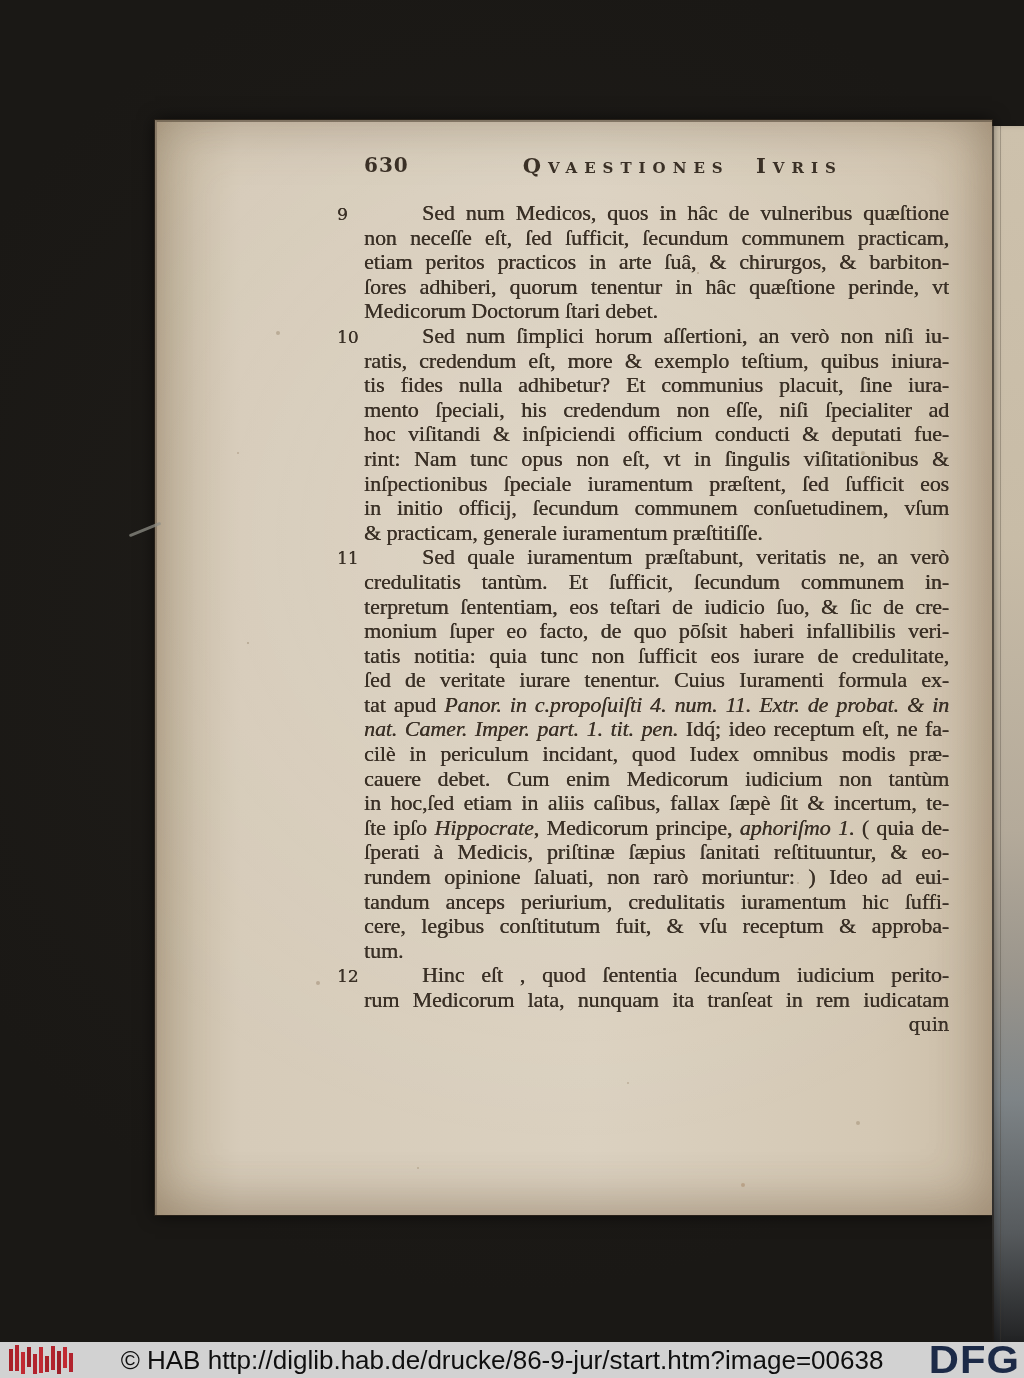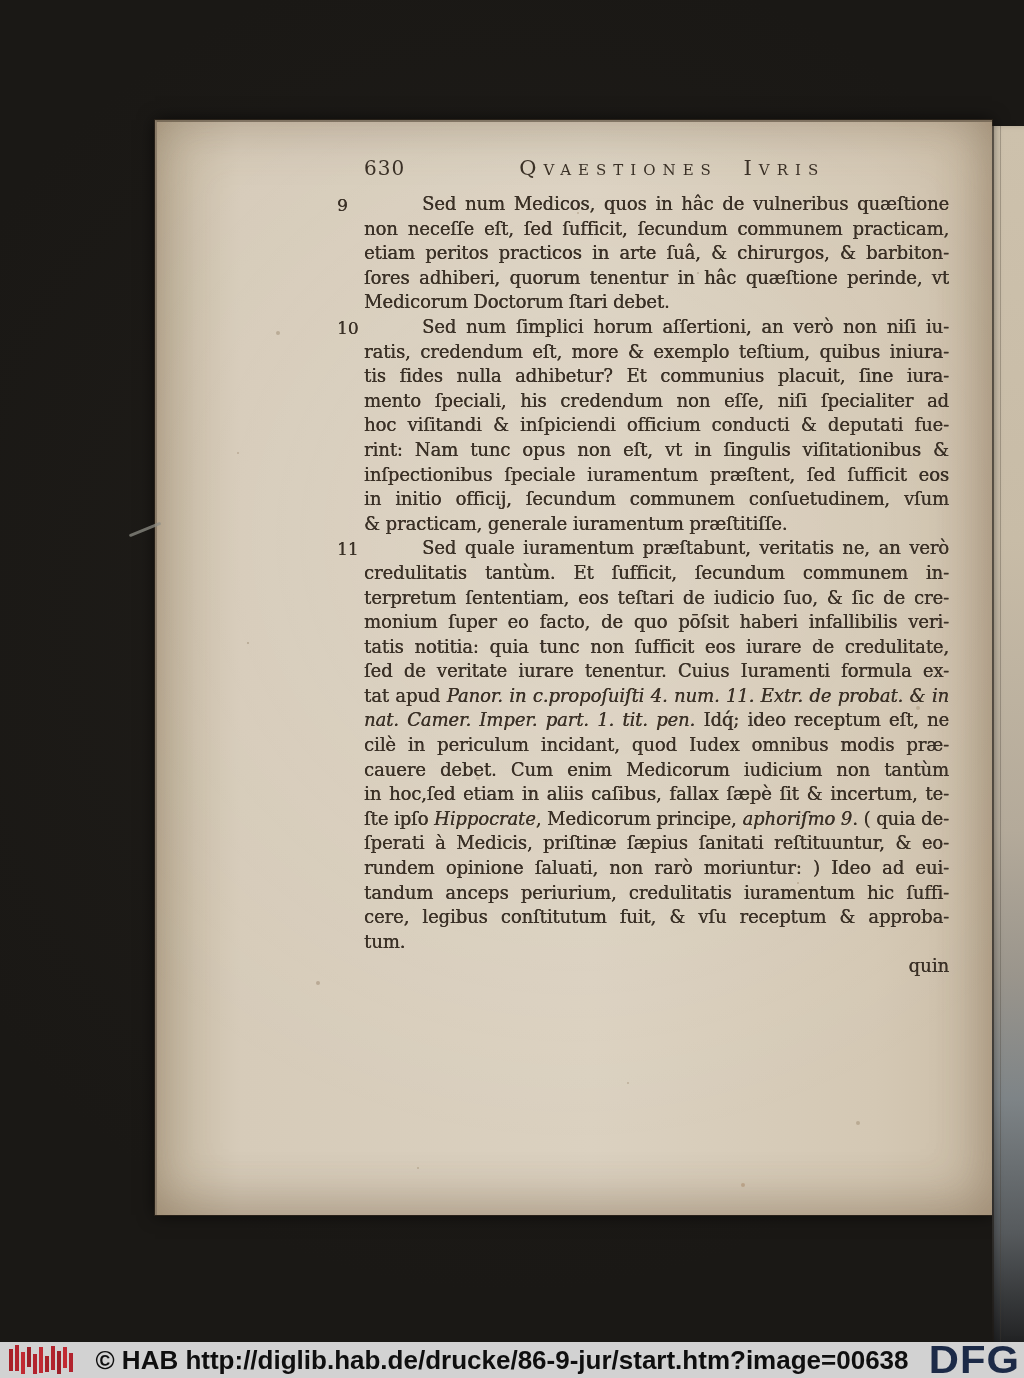--- a/index.html
+++ b/index.html
@@ -24,31 +24,32 @@
       linear-gradient(90deg,#c6b9a2 0%,#d6cbb9 10%,#dbd1c0 52%,#d4c8b4 86%,#cbbda7 100%);
     box-shadow:
       inset 0 0 60px rgba(96,72,48,.28),
       inset -10px -14px 44px rgba(110,88,60,.25),
       0 0 0 1px #272018, 0 0 16px rgba(0,0,0,.65);
     border-top:2px solid rgba(58,44,28,.55);
     border-left:2px solid rgba(58,44,28,.45);
     color:var(--ink,#3a3026);
   }
   .content{position:absolute; left:207px; top:28px; width:585px;}
-  .page-header{display:flex; align-items:flex-end; height:30px; margin-bottom:12px;}
+  .page-header{display:flex; align-items:center; height:30px; margin-bottom:21px;font-weight:bold;}
   .page-num{font-size:20px; letter-spacing:1px;}
   .running-title{
     margin-left:114px; font-variant:small-caps; font-size:21px;
     letter-spacing:7px; word-spacing:12px; white-space:nowrap;
   }
   .textblock{width:585px;}
   .line{
-    height:24.6px; line-height:24.6px; font-size:18px; letter-spacing:-0.1px;
+    height:24.6px; line-height:24.6px; font-size:22px; letter-spacing:-0.1px;
     text-align:justify; text-align-last:justify; overflow:hidden; white-space:normal;
     text-shadow:0.3px 0 0 currentColor;
+    font-family:Liberation Serif, serif;
   }
   .line.first{text-indent:58px;}
   .line.last{text-align-last:left;}
   .it{font-style:italic;}
   .para{position:relative;}
   .para-num{
     position:absolute; left:-27px; top:3px; font-size:17px; line-height:20px;
     text-shadow:0.3px 0 0 currentColor;
   }
   .catchword-row{width:585px; text-align:right; height:24.6px; line-height:24.6px;}
@@ -84,21 +85,21 @@
   
   .footer{
     position:absolute; left:0; top:1342px; width:1024px; height:36px;
     background:var(--footer-bg,#d2d2d2);
     font-family:"Liberation Sans", sans-serif;
   }
   .hab-logo{position:absolute; left:8px; top:2px;}
   .footer-url{
     position:absolute; left:90px; right:110px; top:0; height:36px; line-height:37px;
     text-align:center; font-size:26px; color:var(--footer-text,#0f0f0f);
-    letter-spacing:0px; white-space:nowrap;font-weight:bold;
+    letter-spacing:0px; white-space:nowrap;
   }
   .dfg-logo{
     position:absolute; right:4px; top:-3px; height:40px; line-height:42px;
     font-size:38px; font-weight:bold; color:var(--dfg-navy,#1c2a47);
     transform:scaleX(1.1); transform-origin:right center; letter-spacing:1px;
   }
 </style>
 </head>
 <body>
 
@@ -136,26 +137,31 @@
           <div class="line"><span>credulitatis tantùm.  Et ſufficit, ſecundum communem in-</span></div>
           <div class="line"><span>terpretum ſententiam, eos teſtari de iudicio ſuo, &amp; ſic de cre-</span></div>
           <div class="line"><span>monium ſuper eo facto, de quo pōſsit haberi infallibilis veri-</span></div>
           <div class="line"><span>tatis notitia: quia tunc non ſufficit eos iurare de credulitate,</span></div>
           <div class="line"><span>ſed de veritate iurare tenentur.  Cuius Iuramenti formula ex-</span></div>
           <div class="line"><span>tat apud </span><span class="it">Panor. in c.propoſuiſti 4. num. 11. Extr. de probat. &amp; in Ordi-</span></div>
           <div class="line"><span class="it">nat. Camer. Imper. part. 1. tit. pen.</span><span>  Idq́; ideo receptum eſt, ne fa-</span></div>
           <div class="line"><span>cilè in periculum incidant, quod Iudex omnibus modis præ-</span></div>
           <div class="line"><span>cauere debet.  Cum enim Medicorum iudicium non tantùm</span></div>
           <div class="line"><span>in hoc,ſed etiam in aliis caſibus, fallax ſæpè ſit &amp; incertum, te-</span></div>
-          <div class="line"><span>ſte ipſo </span><span class="it">Hippocrate</span><span>, Medicorum principe, </span><span class="it">aphoriſmo 9</span><span>. ( quia de-</span></div>
+          <div class="line"><span>ſte ipſo </span><span class="it">Hippocrate</span><span>, Medicorum principe, </span><span class="it">aphoriſmo 1</span><span>. ( quia de-</span></div>
           <div class="line"><span>ſperati à Medicis, priſtinæ ſæpius ſanitati reſtituuntur, &amp; eo-</span></div>
           <div class="line"><span>rundem opinione ſaluati, non rarò moriuntur: )  Ideo ad eui-</span></div>
           <div class="line"><span>tandum anceps periurium, credulitatis iuramentum hic ſuffi-</span></div>
           <div class="line"><span>cere, legibus conſtitutum fuit, &amp; vſu receptum &amp; approba-</span></div>
           <div class="line last"><span>tum.</span></div>
+        </div>
+        <div class="para">
+          <span class="para-num">12</span>
+          <div class="line first"><span>Hinc eſt ,  quod ſententia ſecundum iudicium perito-</span></div>
+          <div class="line"><span>rum Medicorum lata, nunquam ita tranſeat in rem iudicatam</span></div>
         </div>
       </div>
     <div class="catchword-row">
       <span class="catchword">quin</span>
     </div>
   </div>
 </div>
 
 <div class="page-edge"></div>
 <div class="dash-artifact"></div>

